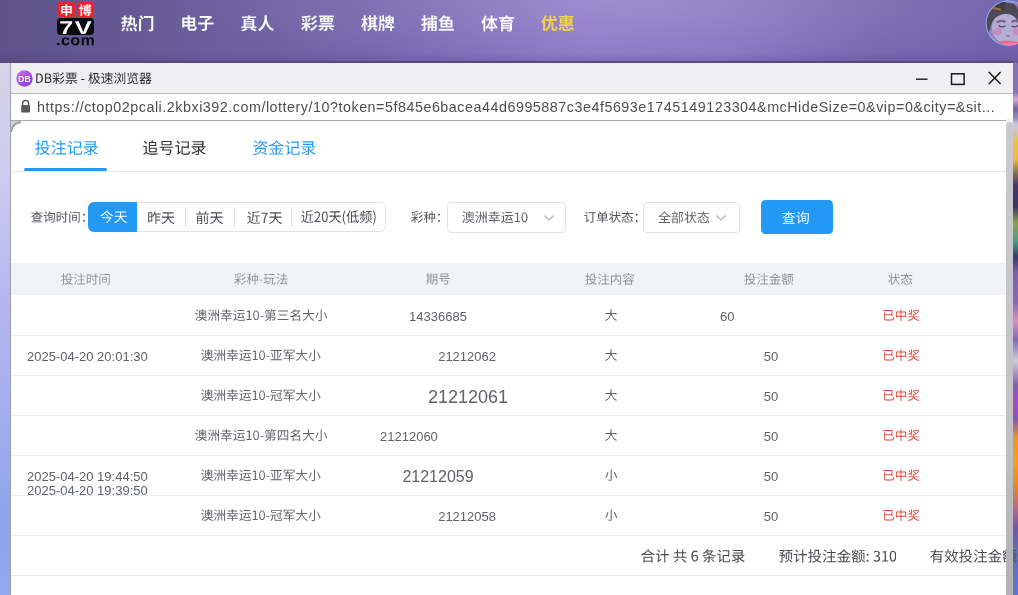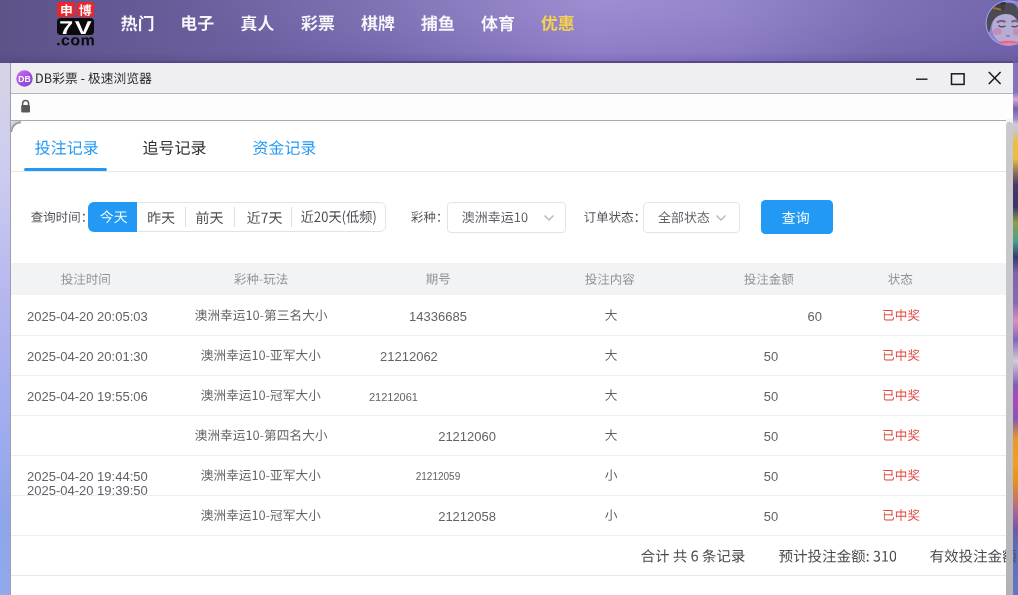--- a/index.html
+++ b/index.html
@@ -149,20 +149,21 @@
 <rect x="41.5" y="7.8" width="12.6" height="10.6" fill="none" stroke="#1a1a1a" stroke-width="1.5"></rect>
 <line x1="78.8" y1="6" x2="90.6" y2="18" stroke="#1a1a1a" stroke-width="1.5"></line>
 <line x1="90.6" y1="6" x2="78.8" y2="18" stroke="#1a1a1a" stroke-width="1.5"></line>
     </svg>
     <div class="abs" style="left:11px;top:94px;width:1002px;height:25.7px;background:#fdfdfd"></div>
     <div class="abs" style="left:11px;top:119.7px;width:1002px;height:1.3px;background:#a9a9ad"></div>
     <svg class="abs" style="left:20px;top:99px" width="12" height="15" viewBox="0 0 12 15">
 <path d="M2.6 6.2 L2.6 4.6 A3 3.1 0 0 1 8.6 4.6 L8.6 6.2" fill="none" stroke="#595959" stroke-width="1.5"></path>
 <rect x="1.2" y="6" width="8.8" height="7.4" rx="1.2" fill="#595959"></rect>
     </svg>
+    <div class="abs" style="left:37px;top:94.5px;width:970px;height:24px;line-height:24px;font-size:14.3px;letter-spacing:0.53px;color:#4e4e50;white-space:nowrap;overflow:hidden">https://ctop02pcali.2kbxi392.com/lottery/10?token=5f845e6bacea44d6995887c3e4f5693e1745149123304&amp;mcHideSize=0&amp;vip=0&amp;city=&amp;sit...</div>
     <div class="abs" style="left:11px;top:121px;width:1002px;height:474px;background:#fff"></div>
     <div class="abs" style="left:11px;top:121px;width:995px;height:474px;background:#fff;border-radius:8px 8px 0 0"></div>
     <div class="abs" style="left:11px;top:121px;width:10px;height:11px;background:radial-gradient(circle at 10px 11px, rgba(0,0,0,0) 8.2px, rgba(105,110,120,.75) 9.2px, rgba(120,125,135,.35) 11.5px, rgba(120,125,135,.28) 13px);border-radius:0"></div>
     <svg class="t" style="left:34.6px;top:140.1px;" width="63.2" height="15.3" viewBox="0.3 -13.7 63.2 15.3">
       <use href="#tab1" fill="#2299f5"></use>
     </svg>
     <svg class="t" style="left:142.8px;top:140.1px;" width="63.0" height="15.3" viewBox="0.5 -13.7 63.0 15.3">
       <use href="#tab2" fill="#303133"></use>
     </svg>
     <svg class="t" style="left:252.8px;top:140.1px;" width="62.9" height="15.4" viewBox="0.6 -13.8 62.9 15.4">
@@ -229,76 +230,74 @@
     </svg>
     <svg class="t" style="left:585.2px;top:273.2px;" width="49.6" height="12.1" viewBox="0.2 -10.8 49.6 12.1">
       <use href="#h4" fill="#8d9199"></use>
     </svg>
     <svg class="t" style="left:744.4px;top:273.1px;" width="49.7" height="12.2" viewBox="0.2 -10.8 49.7 12.2">
       <use href="#h5" fill="#8d9199"></use>
     </svg>
     <svg class="t" style="left:888.2px;top:273.2px;" width="24.6" height="12.1" viewBox="0.2 -10.8 24.6 12.1">
       <use href="#h6" fill="#8d9199"></use>
     </svg>
-    <div class="abs" style="left:27px;top:306.6px;width:160px;height:20px;line-height:20px;font-size:13px;color:#5f6266">2025-04-20 20:05:03</div>
     <svg class="t" style="left:194.5px;top:309.1px;" width="132.5" height="12.3" viewBox="0.3 -10.9 132.5 12.3">
       <use href="#ca3" fill="#5f6266"></use>
     </svg>
     <div class="abs" style="left:380px;top:306.6px;width:116px;height:20px;line-height:20px;text-align:center;font-size:13px;color:#5f6266">14336685</div>
     <svg class="t" style="left:604.6px;top:309.1px;" width="12.2" height="12.2" viewBox="0.3 -10.9 12.2 12.2">
       <use href="#big" fill="#5f6266"></use>
     </svg>
-    <div class="abs" style="left:720px;top:306.6px;width:102px;height:20px;line-height:20px;text-align:right;font-size:13px;color:#5f6266">60</div>
+    <div class="abs" style="left:720px;top:306.6px;width:102px;height:20px;line-height:20px;text-align:left;font-size:13px;color:#5f6266">60</div>
     <svg class="t" style="left:883.3px;top:309.1px;" width="36.9" height="12.2" viewBox="1.0 -10.9 36.9 12.2">
       <use href="#yzj" fill="#e2493f"></use>
     </svg>
     <div class="abs" style="left:11px;top:334.5px;width:995px;height:1px;background:#ebeef5"></div>
     <div class="abs" style="left:27px;top:346.6px;width:160px;height:20px;line-height:20px;font-size:13px;color:#5f6266">2025-04-20 20:01:30</div>
     <svg class="t" style="left:200.8px;top:349.1px;" width="119.8" height="12.3" viewBox="0.3 -10.9 119.8 12.3">
       <use href="#cay" fill="#5f6266"></use>
     </svg>
-    <div class="abs" style="left:380px;top:346.6px;width:116px;height:20px;line-height:20px;text-align:left;font-size:13px;color:#5f6266">21212062</div>
+    <div class="abs" style="left:380px;top:346.6px;width:116px;height:20px;line-height:20px;text-align:right;font-size:13px;color:#5f6266">21212062</div>
     <svg class="t" style="left:604.6px;top:349.1px;" width="12.2" height="12.2" viewBox="0.3 -10.9 12.2 12.2">
       <use href="#big" fill="#5f6266"></use>
     </svg>
     <div class="abs" style="left:720px;top:346.6px;width:102px;height:20px;line-height:20px;text-align:center;font-size:13px;color:#5f6266">50</div>
     <svg class="t" style="left:883.3px;top:349.1px;" width="36.9" height="12.2" viewBox="1.0 -10.9 36.9 12.2">
       <use href="#yzj" fill="#e2493f"></use>
     </svg>
     <div class="abs" style="left:11px;top:374.5px;width:995px;height:1px;background:#ebeef5"></div>
-    <div class="abs" style="left:27px;top:386.6px;width:160px;height:20px;line-height:20px;font-size:13px;color:#5f6266">2025-04-20 19:55:06</div>
     <svg class="t" style="left:200.8px;top:389.1px;" width="119.8" height="12.3" viewBox="0.3 -10.9 119.8 12.3">
       <use href="#cag" fill="#5f6266"></use>
     </svg>
-    <div class="abs" style="left:369px;top:386.6px;width:116px;height:20px;line-height:20px;text-align:left;font-size:11px;color:#5f6266">21212061</div>
+    <div class="abs" style="left:392px;top:386.6px;width:116px;height:20px;line-height:20px;text-align:right;font-size:18px;color:#5f6266">21212061</div>
     <svg class="t" style="left:604.6px;top:389.1px;" width="12.2" height="12.2" viewBox="0.3 -10.9 12.2 12.2">
       <use href="#big" fill="#5f6266"></use>
     </svg>
     <div class="abs" style="left:720px;top:386.6px;width:102px;height:20px;line-height:20px;text-align:center;font-size:13px;color:#5f6266">50</div>
     <svg class="t" style="left:883.3px;top:389.1px;" width="36.9" height="12.2" viewBox="1.0 -10.9 36.9 12.2">
       <use href="#yzj" fill="#e2493f"></use>
     </svg>
     <div class="abs" style="left:11px;top:414.5px;width:995px;height:1px;background:#ebeef5"></div>
     <svg class="t" style="left:194.5px;top:429.1px;" width="132.5" height="12.3" viewBox="0.3 -10.9 132.5 12.3">
       <use href="#ca4" fill="#5f6266"></use>
     </svg>
-    <div class="abs" style="left:380px;top:426.6px;width:116px;height:20px;line-height:20px;text-align:right;font-size:13px;color:#5f6266">21212060</div>
+    <div class="abs" style="left:380px;top:426.6px;width:116px;height:20px;line-height:20px;text-align:left;font-size:13px;color:#5f6266">21212060</div>
     <svg class="t" style="left:604.6px;top:429.1px;" width="12.2" height="12.2" viewBox="0.3 -10.9 12.2 12.2">
       <use href="#big" fill="#5f6266"></use>
     </svg>
     <div class="abs" style="left:720px;top:426.6px;width:102px;height:20px;line-height:20px;text-align:center;font-size:13px;color:#5f6266">50</div>
     <svg class="t" style="left:883.3px;top:429.1px;" width="36.9" height="12.2" viewBox="1.0 -10.9 36.9 12.2">
       <use href="#yzj" fill="#e2493f"></use>
     </svg>
     <div class="abs" style="left:11px;top:454.5px;width:995px;height:1px;background:#ebeef5"></div>
     <div class="abs" style="left:27px;top:466.6px;width:160px;height:20px;line-height:20px;font-size:13px;color:#5f6266">2025-04-20 19:44:50</div>
     <svg class="t" style="left:200.8px;top:469.1px;" width="119.8" height="12.3" viewBox="0.3 -10.9 119.8 12.3">
       <use href="#cay" fill="#5f6266"></use>
     </svg>
-    <div class="abs" style="left:380px;top:466.6px;width:116px;height:20px;line-height:20px;text-align:center;font-size:10px;color:#5f6266">21212059</div>
+    <div class="abs" style="left:380px;top:466.6px;width:116px;height:20px;line-height:20px;text-align:center;font-size:16px;color:#5f6266">21212059</div>
     <svg class="t" style="left:604.5px;top:469.2px;" width="12.5" height="12.0" viewBox="0.2 -10.7 12.5 12.0">
       <use href="#sml" fill="#5f6266"></use>
     </svg>
     <div class="abs" style="left:720px;top:466.6px;width:102px;height:20px;line-height:20px;text-align:center;font-size:13px;color:#5f6266">50</div>
     <svg class="t" style="left:883.3px;top:469.1px;" width="36.9" height="12.2" viewBox="1.0 -10.9 36.9 12.2">
       <use href="#yzj" fill="#e2493f"></use>
     </svg>
     <div class="abs" style="left:11px;top:494.5px;width:995px;height:1px;background:#ebeef5"></div>
     <div class="abs" style="left:27px;top:481px;width:160px;height:20px;line-height:20px;font-size:13px;color:#5f6266">2025-04-20 19:39:50</div>
     <svg class="t" style="left:200.8px;top:509.1px;" width="119.8" height="12.3" viewBox="0.3 -10.9 119.8 12.3">

